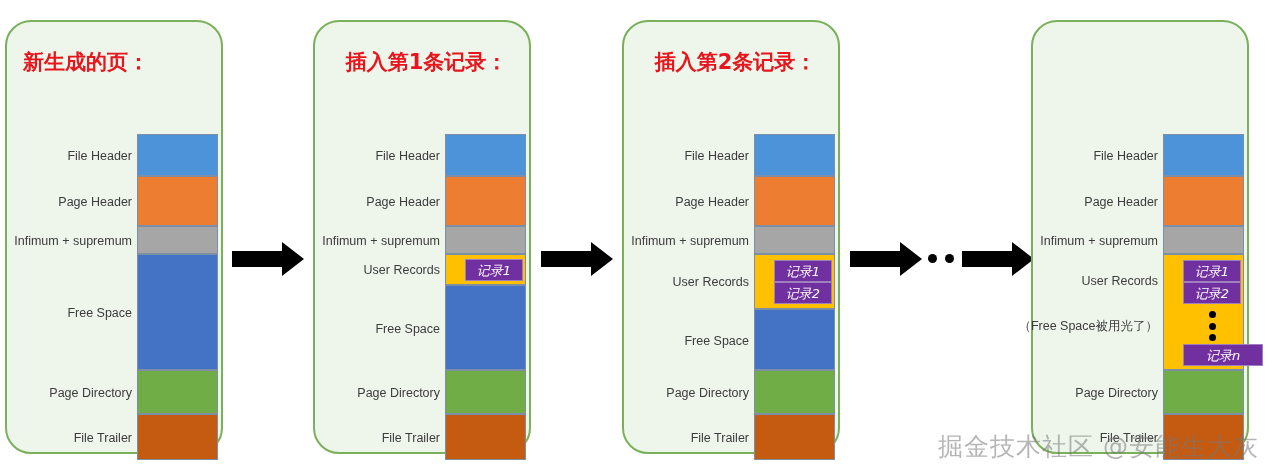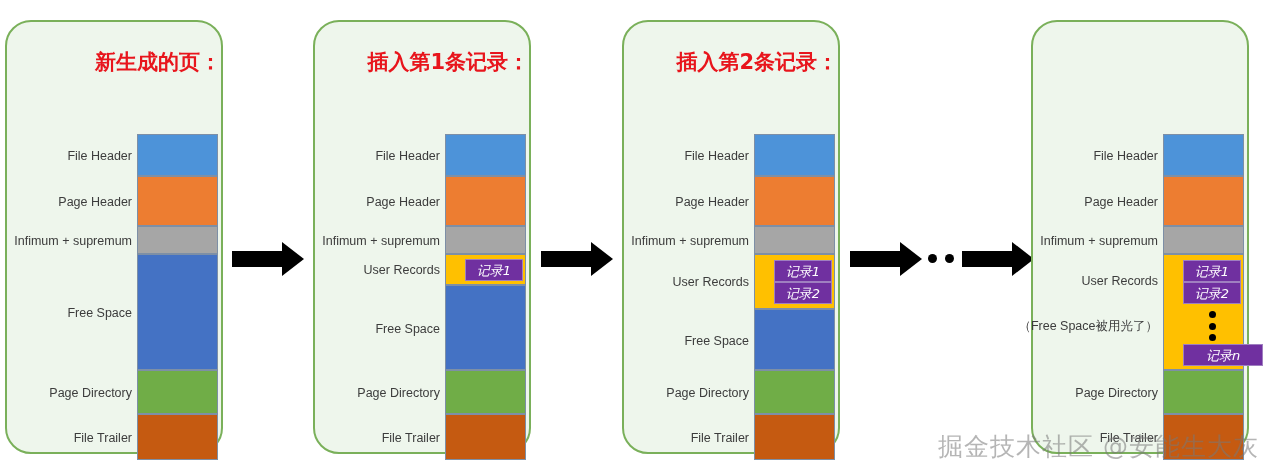--- a/index.html
+++ b/index.html
@@ -35,30 +35,30 @@
   .panel.p1 { left: 5px;    width: 218px; }
   .panel.p2 { left: 313px;  width: 218px; }
   .panel.p3 { left: 622px;  width: 218px; }
   .panel.p4 { left: 1031px; width: 218px; }
 
   .panel-title {
     position: absolute;
     left: 0;
     right: 0;
     top: 26px;
-    text-align: right;
+    text-align: center;
     color: #e8151c;
     font-weight: bold;
     font-size: 21px;
     letter-spacing: 0px;
     white-space: nowrap;
     font-family: "DejaVu Sans", "Liberation Sans", sans-serif;
     padding-left: 9px;
   }
-  .panel.p1 .panel-title { text-align: right; padding-left: 16px; }
+  .panel.p1 .panel-title { text-align: left; padding-left: 16px; }
 
   
   .stack {
     position: absolute;
     top: 112px;
     width: 81px;
     height: 326px;
   }
   .panel.p1 .stack { left: 130px; }
   .panel.p2 .stack { left: 130px; }

